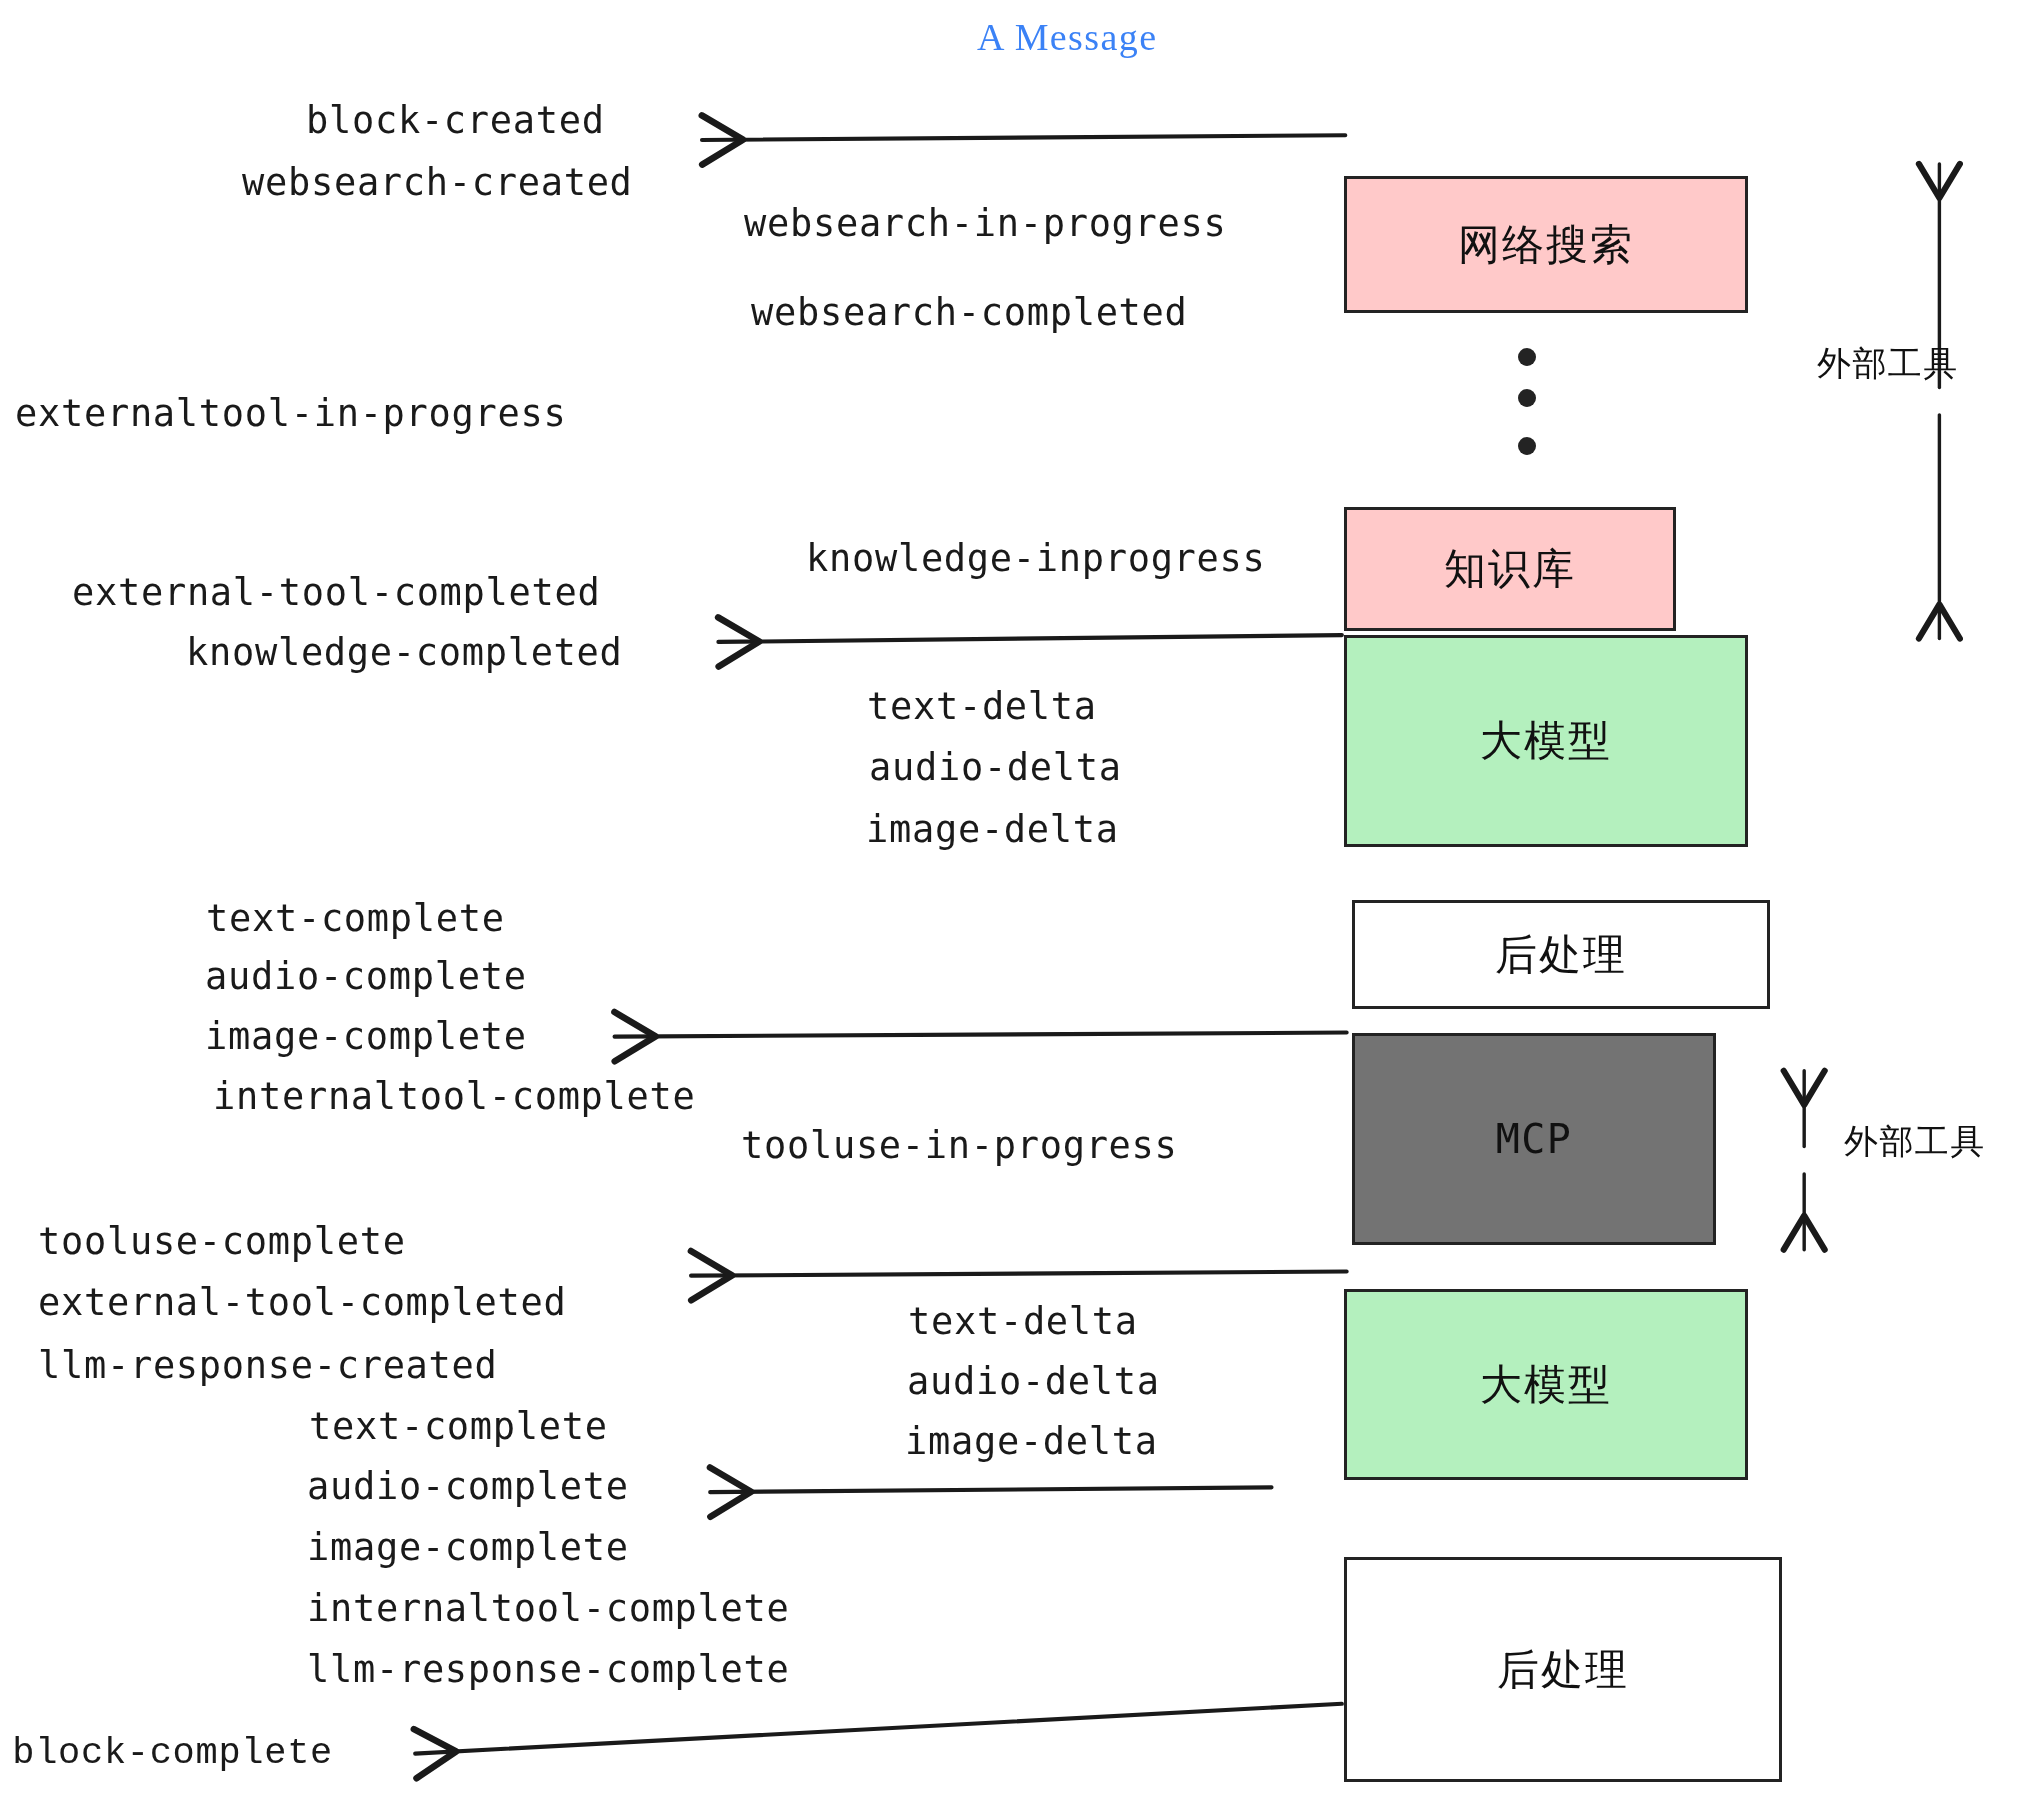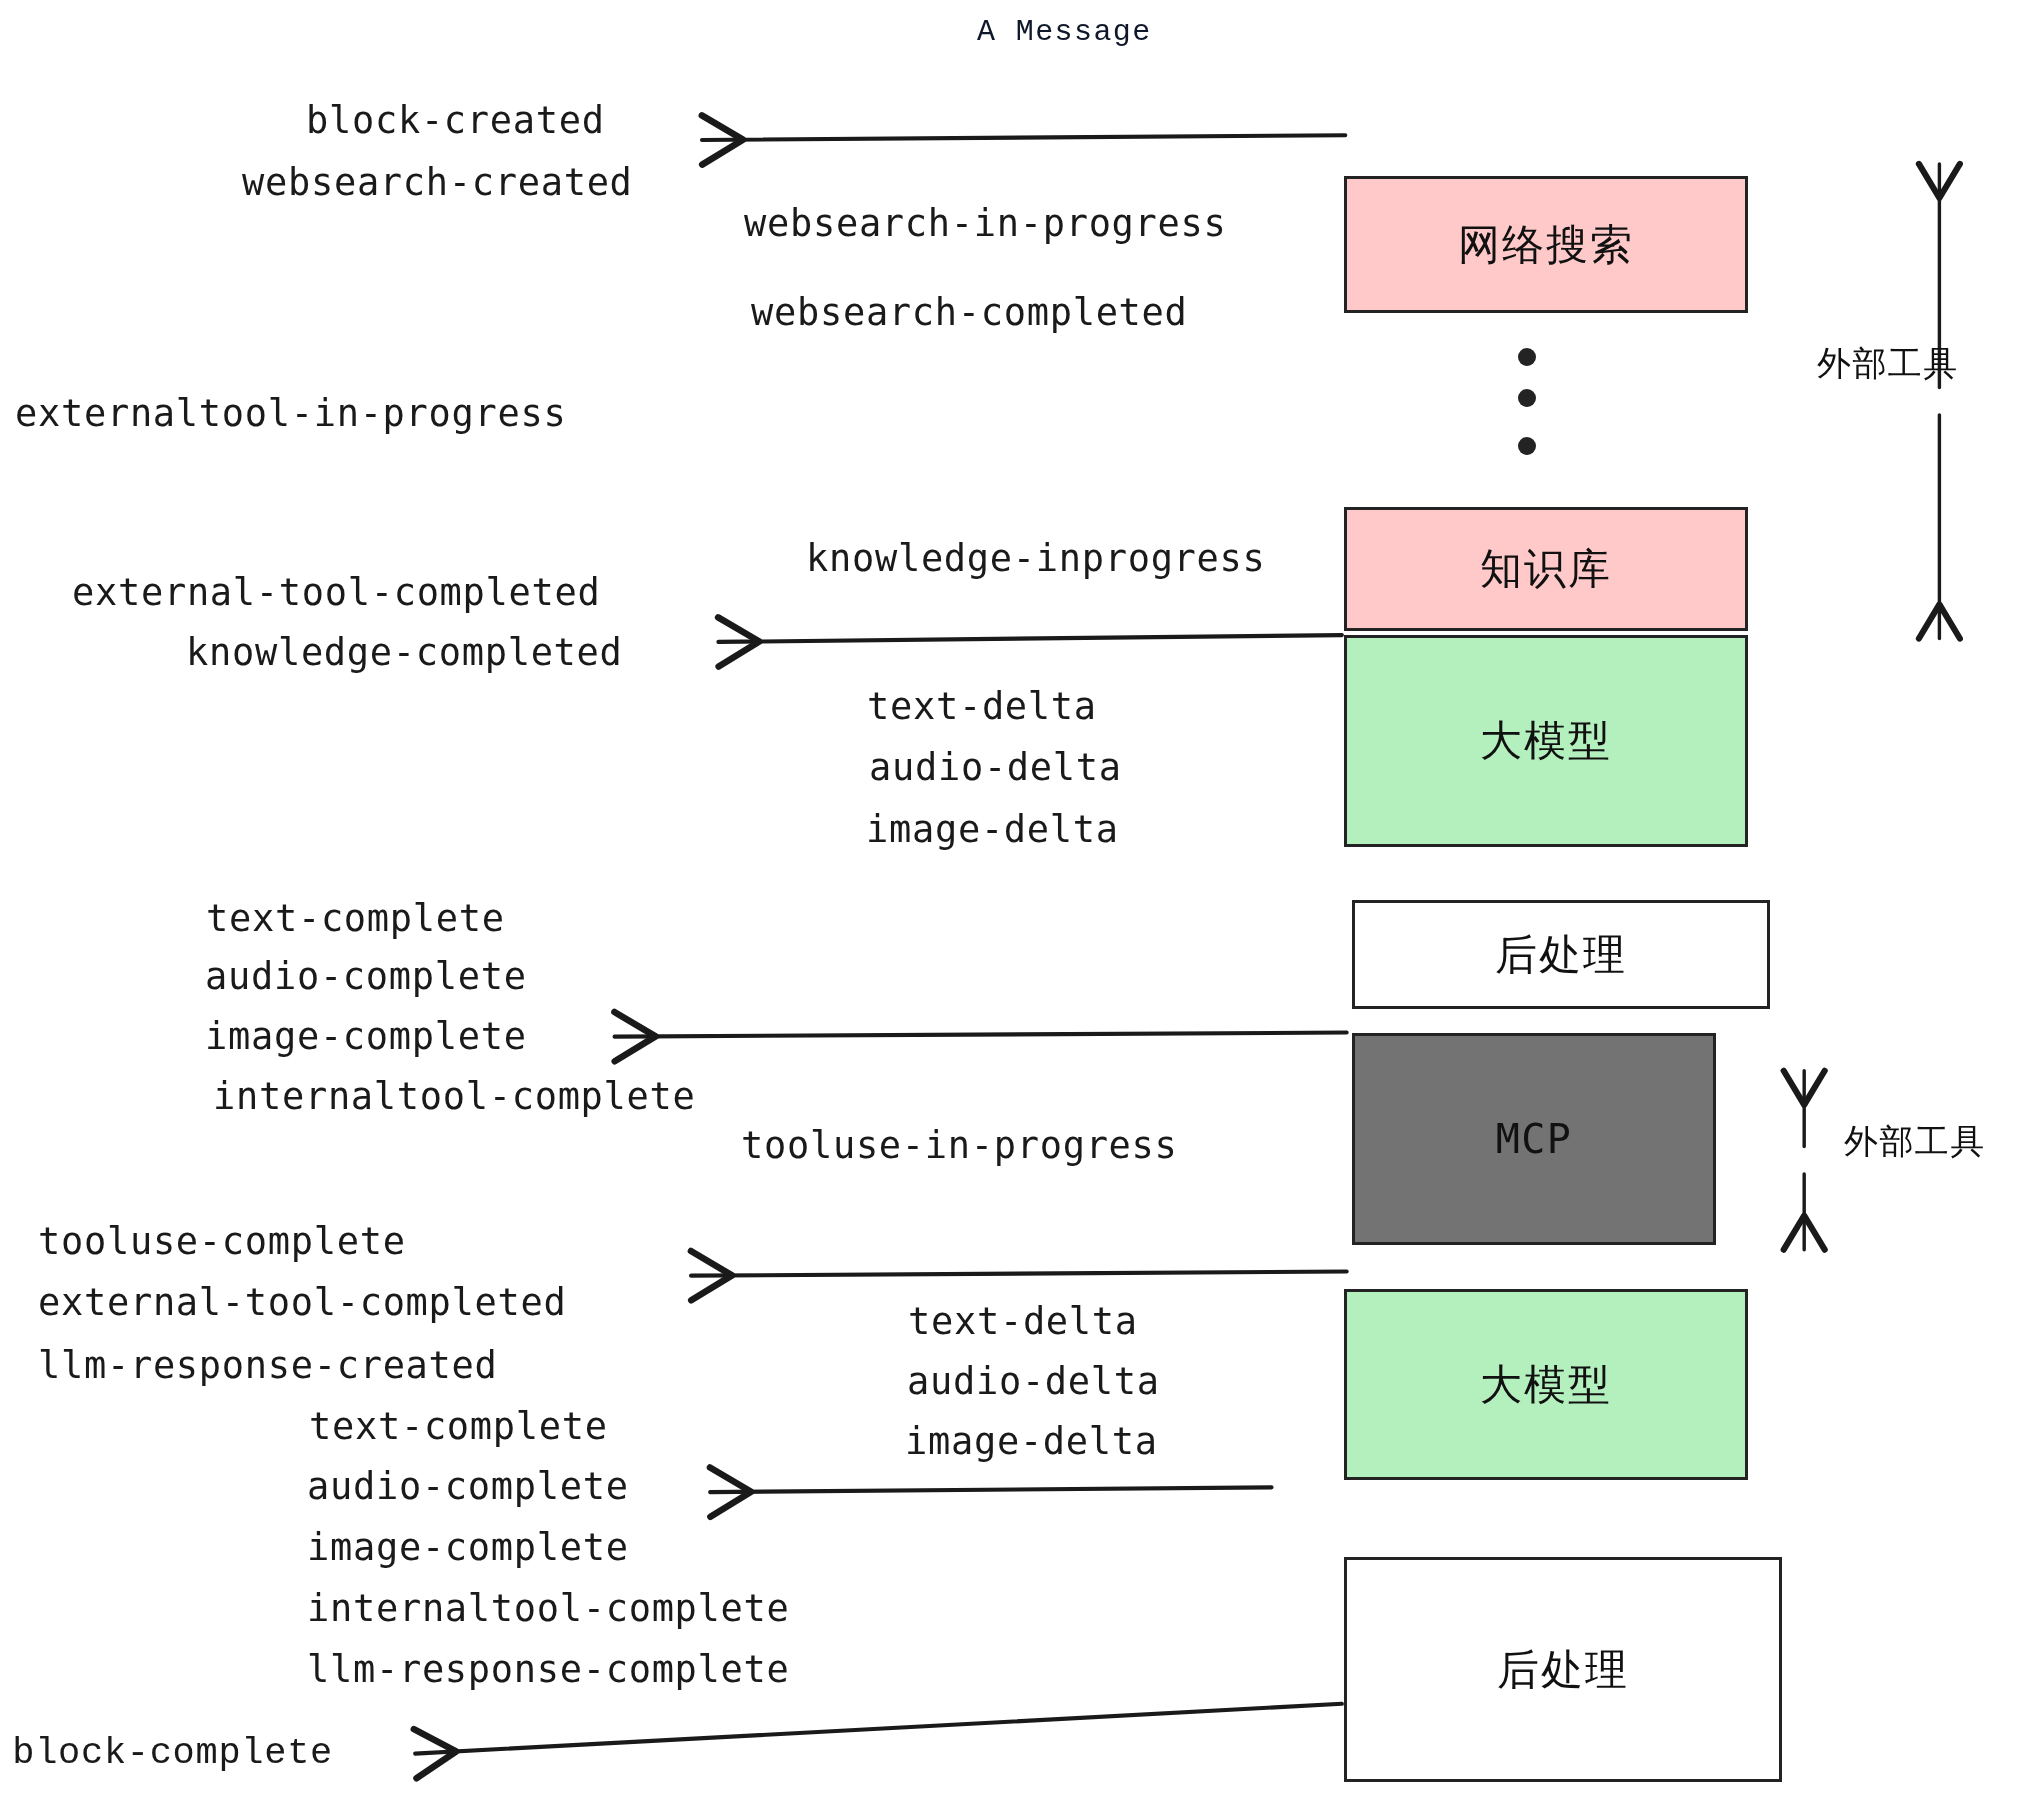--- a/index.html
+++ b/index.html
@@ -29,24 +29,24 @@
     position: absolute;
     font-family: "DejaVu Sans Mono", monospace;
     font-size: 37px;
     letter-spacing: 0.7px;
     color: #1a1a1a;
     white-space: nowrap;
     line-height: 1.0;
   }
   .title {
     position: absolute;
-    font-family: Liberation Mono, monospace;
-    font-size: 30px;
+    font-family: Liberation Serif, serif;
+    font-size: 38px;
     letter-spacing: 1.4px;
-    color: #0f172a;
+    color: #3b82f6;
     white-space: nowrap;
   }
   .node {
     position: absolute;
     box-sizing: border-box;
     border: 3.4px solid #232323;
     display: flex;
     align-items: center;
     justify-content: center;
     font-family: Liberation Serif, serif;
@@ -104,21 +104,21 @@
         <line x1="2840" y1="607.5" x2="2840" y2="935" marker-end="url(#ahu)" stroke-linecap="round"></line>
         <line x1="2642" y1="1679" x2="2642" y2="1568" marker-end="url(#ahu)" stroke-linecap="round"></line>
         <line x1="2642" y1="1719" x2="2642" y2="1830" marker-end="url(#ahu)" stroke-linecap="round"></line>
       </g>
   </svg>
 
   <div id="nodes-layer">
       <div class="node" style="left: 1344px; top: 176px; width: 404px; height: 137px; background: rgb(255, 201, 201);">
         <span>网络搜索</span>
       </div>
-      <div class="node" style="left: 1344px; top: 507px; width: 404px; height: 124px; background: rgb(255, 201, 201);">
+      <div class="node" style="left: 1344px; top: 507px; width: 332px; height: 124px; background: rgb(255, 201, 201);">
         <span>知识库</span>
       </div>
       <div class="node" style="left: 1344px; top: 635px; width: 404px; height: 212px; background: rgb(180, 240, 190);">
         <span>大模型</span>
       </div>
       <div class="node" style="left: 1352px; top: 900px; width: 418px; height: 109px; background: rgb(255, 255, 255);">
         <span>后处理</span>
       </div>
       <div class="node mono" style="left: 1352px; top: 1033px; width: 364px; height: 212px; background: #737373;">
         <span>MCP</span>

